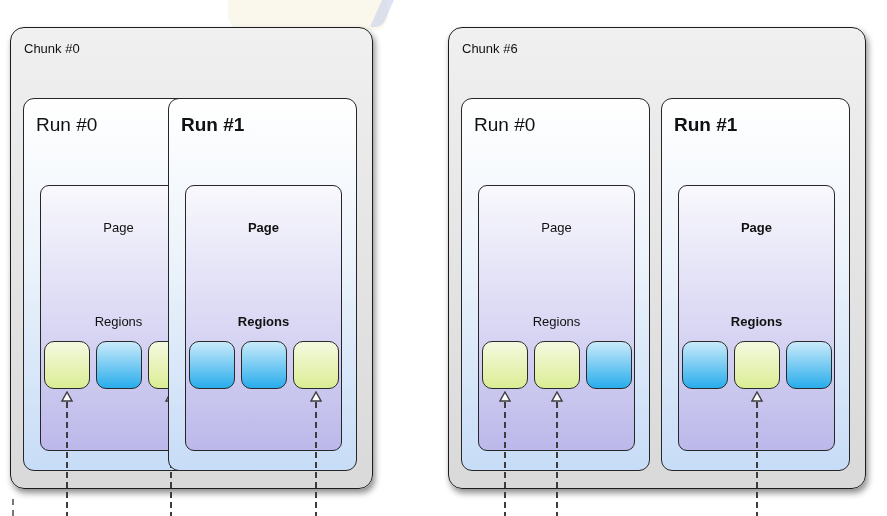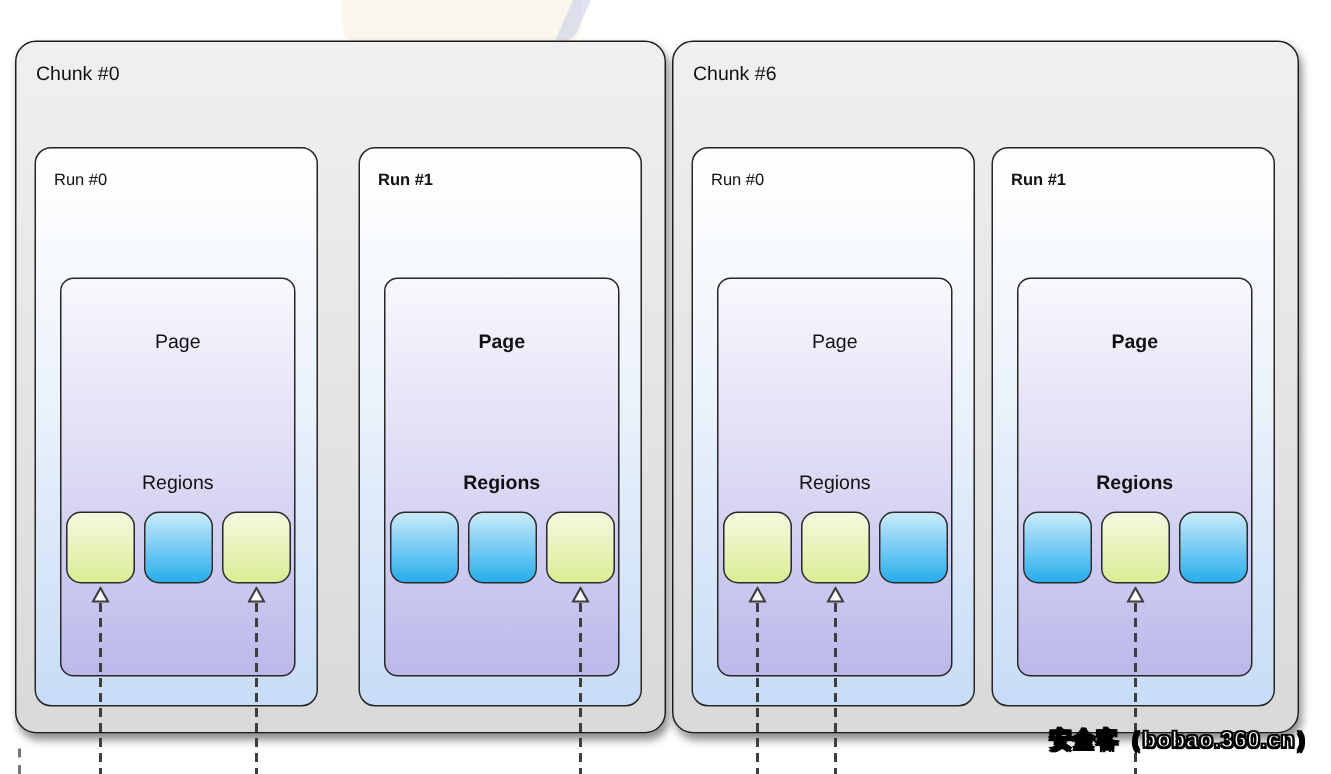--- a/index.html
+++ b/index.html
@@ -23,33 +23,33 @@
     border-radius: 0 0 6px 2px;
   }
   
   .chunk {
     position: absolute; top: 27px; height: 462px;
     border: 1.6px solid var(--chunk-border, #1c1c1c);
     border-radius: 14px;
     background: linear-gradient(180deg, var(--chunk-fill-top, #f0f0f0) 0%, var(--chunk-fill-bottom, #d9d9d9) 100%);
     box-shadow: 2px 4px 6px rgba(0,0,0,.45);
   }
-  .chunk-0 { left: 10px;  width: 434px; }
+  .chunk-0 { left: 10px;  width: 363px; }
   .chunk-1 { left: 448px; width: 418px; }
   .chunk-label { position: absolute; left: 13px; top: 13px; font-size: 13px; }
   
   .run {
     position: absolute; top: 70px; bottom: 17px; width: 189px;
     border: 1.4px solid var(--box-border, #262626);
     border-radius: 11px;
     background: linear-gradient(180deg, var(--run-fill-top, #ffffff) 0%, var(--run-fill-mid, #eef4fb) 40%, var(--run-fill-bottom, #c7dcf7) 100%);
   }
   .run-a { left: 12px; }
   .run-b { right: 15px; font-weight: bold; }
-  .run-label { position: absolute; left: 12px; top: 15px; font-size: 11px; }
+  .run-label { position: absolute; left: 12px; top: 15px; font-size: 19px; }
   
   .page {
     position: absolute; left: 16px; right: 14px; top: 86px; bottom: 19px;
     border: 1.4px solid var(--box-border, #262626);
     border-radius: 9px;
     background: linear-gradient(180deg, var(--page-fill-top, #f8f8fd) 0%, #d8d6f3 55%, var(--page-fill-bottom, #bcb8ea) 100%);
   }
   .page-label   { position: absolute; top: 34px;  width: 100%; text-align: center; font-size: 13px; }
   .regions-label{ position: absolute; top: 128px; width: 100%; text-align: center; font-size: 13px; }
   
@@ -194,14 +194,13 @@
               </div>
             </div>
             <div class="region blue"></div>
           </div>
       </div>
     </div>
   </div>
 
   <div class="stray-dash"></div>
 
-  <div class="watermark">安全客（bobao.360.cn）</div>
 </div>
 
 </body></html>

